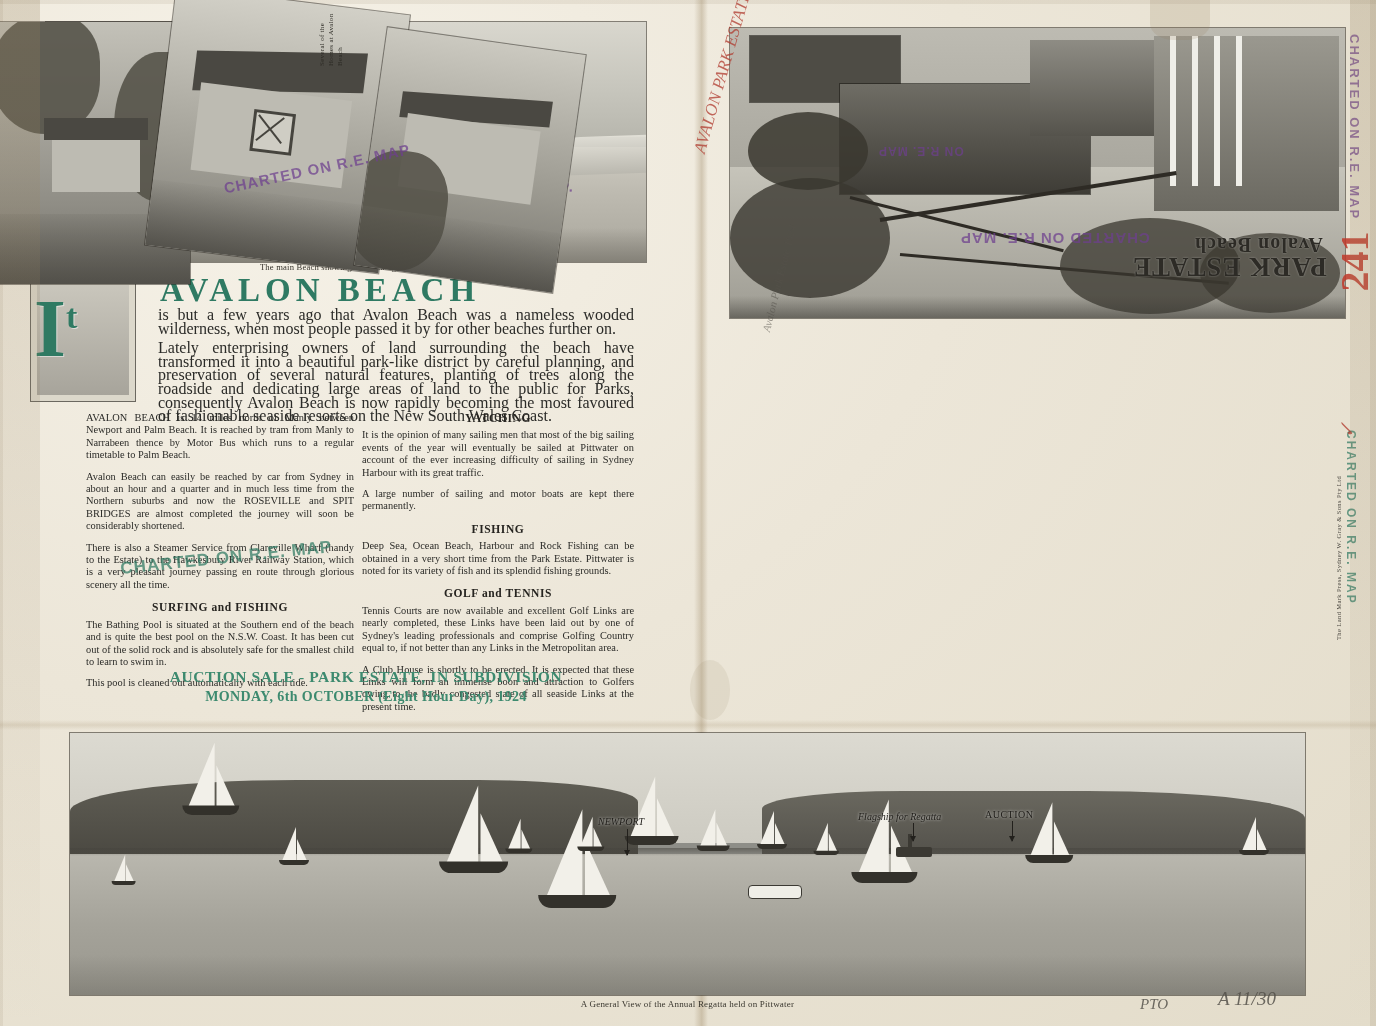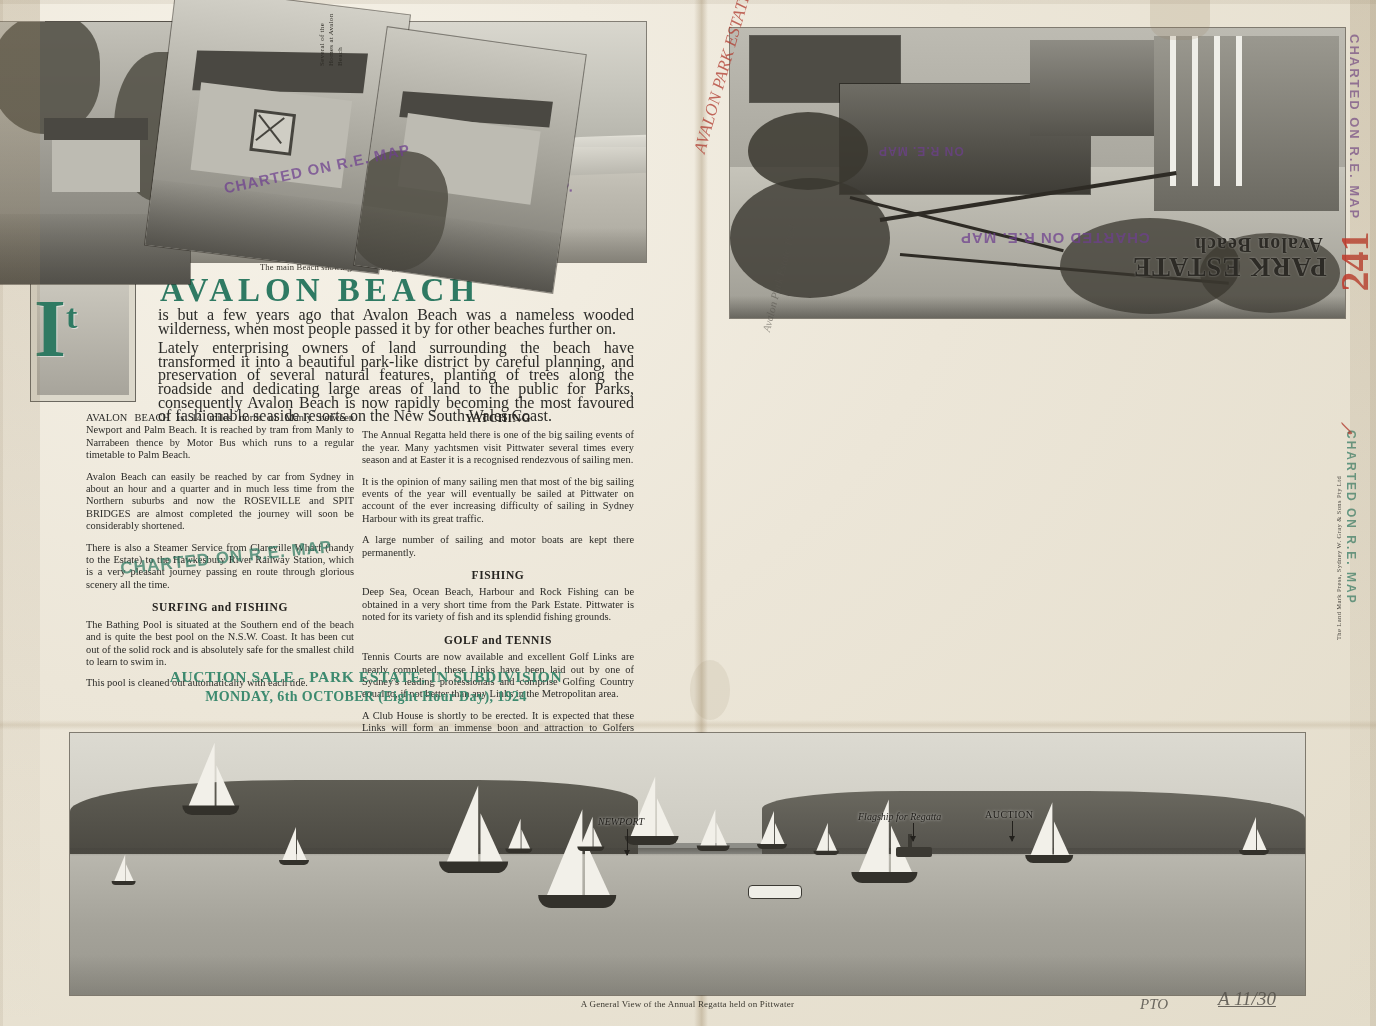--- a/index.html
+++ b/index.html
@@ -273,21 +273,20 @@
     <p>AVALON BEACH is 14 miles north of Manly between Newport and Palm Beach. It is reached by tram from Manly to Narrabeen thence by Motor Bus which runs to a regular timetable to Palm Beach.</p>
     <p>Avalon Beach can easily be reached by car from Sydney in about an hour and a quarter and in much less time from the Northern suburbs and now the ROSEVILLE and SPIT BRIDGES are almost completed the journey will soon be considerably shortened.</p>
     <p>There is also a Steamer Service from Clareville Wharf (handy to the Estate) to the Hawkesbury River Railway Station, which is a very pleasant journey passing en route through glorious scenery all the time.</p>
     <div class="subhead">SURFING and FISHING</div>
     <p>The Bathing Pool is situated at the Southern end of the beach and is quite the best pool on the N.S.W. Coast.  It has been cut out of the solid rock and is absolutely safe for the smallest child to learn to swim in.</p>
     <p>This pool is cleaned out automatically with each tide.</p>
   </div>
 
   <div id="colR">
     <div class="subhead" style="margin-top:0;">YATCHING</div>
-    <p>The Annual Regatta held there is one of the big sailing events of the year.  Many yachtsmen visit Pittwater several times every season and at Easter it is a recognised rendezvous of sailing men.</p>
     <p>It is the opinion of many sailing men that most of the big sailing events of the year will eventually be sailed at Pittwater on account of the ever increasing difficulty of sailing in Sydney Harbour with its great traffic.</p>
     <p>A large number of sailing and motor boats are kept there permanently.</p>
     <div class="subhead">FISHING</div>
     <p>Deep Sea, Ocean Beach, Harbour and Rock Fishing can be obtained in a very short time from the Park Estate.  Pittwater is noted for its variety of fish and its splendid fishing grounds.</p>
     <div class="subhead">GOLF and TENNIS</div>
     <p>Tennis Courts are now available and excellent Golf Links are nearly completed, these Links have been laid out by one of Sydney's leading professionals and comprise Golfing Country equal to, if not better than any Links in the Metropolitan area.</p>
     <p>A Club House is shortly to be erected.  It is expected that these Links will form an immense boon and attraction to Golfers owing to the badly congested state of all seaside Links at the present time.</p>
   </div>
 
   <div class="stamp green" style="left:120px;top:548px;font-size:17px;transform:rotate(-6deg);">CHARTED ON R.E. MAP</div>
@@ -460,19 +459,19 @@
     <div class="pano-label" style="left:528px;top:83px;">NEWPORT</div>
     <div class="arrow-dn" style="left:557px;top:96px;"></div>
     <div class="pano-label" style="left:788px;top:78px;">Flagship for Regatta</div>
     <div class="arrow-dn" style="left:843px;top:90px;height:18px;"></div>
     <div class="pano-label" style="left:915px;top:76px;font-style:normal;letter-spacing:.5px;">AUCTION</div>
     <div class="arrow-dn" style="left:942px;top:88px;height:20px;"></div>
   </div>
   <div class="cap" style="left:70px;top:999px;width:1235px;">A General View of the Annual Regatta held on Pittwater</div>
 
   <div class="pencil" style="left:1140px;top:996px;font-size:15px;text-align:center;">PTO</div>
-  <div class="pencil" style="left:1218px;top:988px;font-size:19px;text-decoration:underline;">A 11/30</div>
+  <div class="pencil" style="left:1218px;top:988px;font-size:19px;">A 11/30</div>
 
   <div class="edge-tear" style="left:0;top:0;width:40px;height:1026px;"></div>
   <div class="edge-tear" style="right:0;top:0;width:26px;height:1026px;"></div>
   <div style="position:absolute;left:1150px;top:0;width:60px;height:40px;background:rgba(150,130,95,.18);border-radius:0 0 40% 40%;"></div>
   <div style="position:absolute;left:690px;top:660px;width:40px;height:60px;background:rgba(150,130,95,.12);border-radius:50%;"></div>
 </div>
 
 </body></html>

